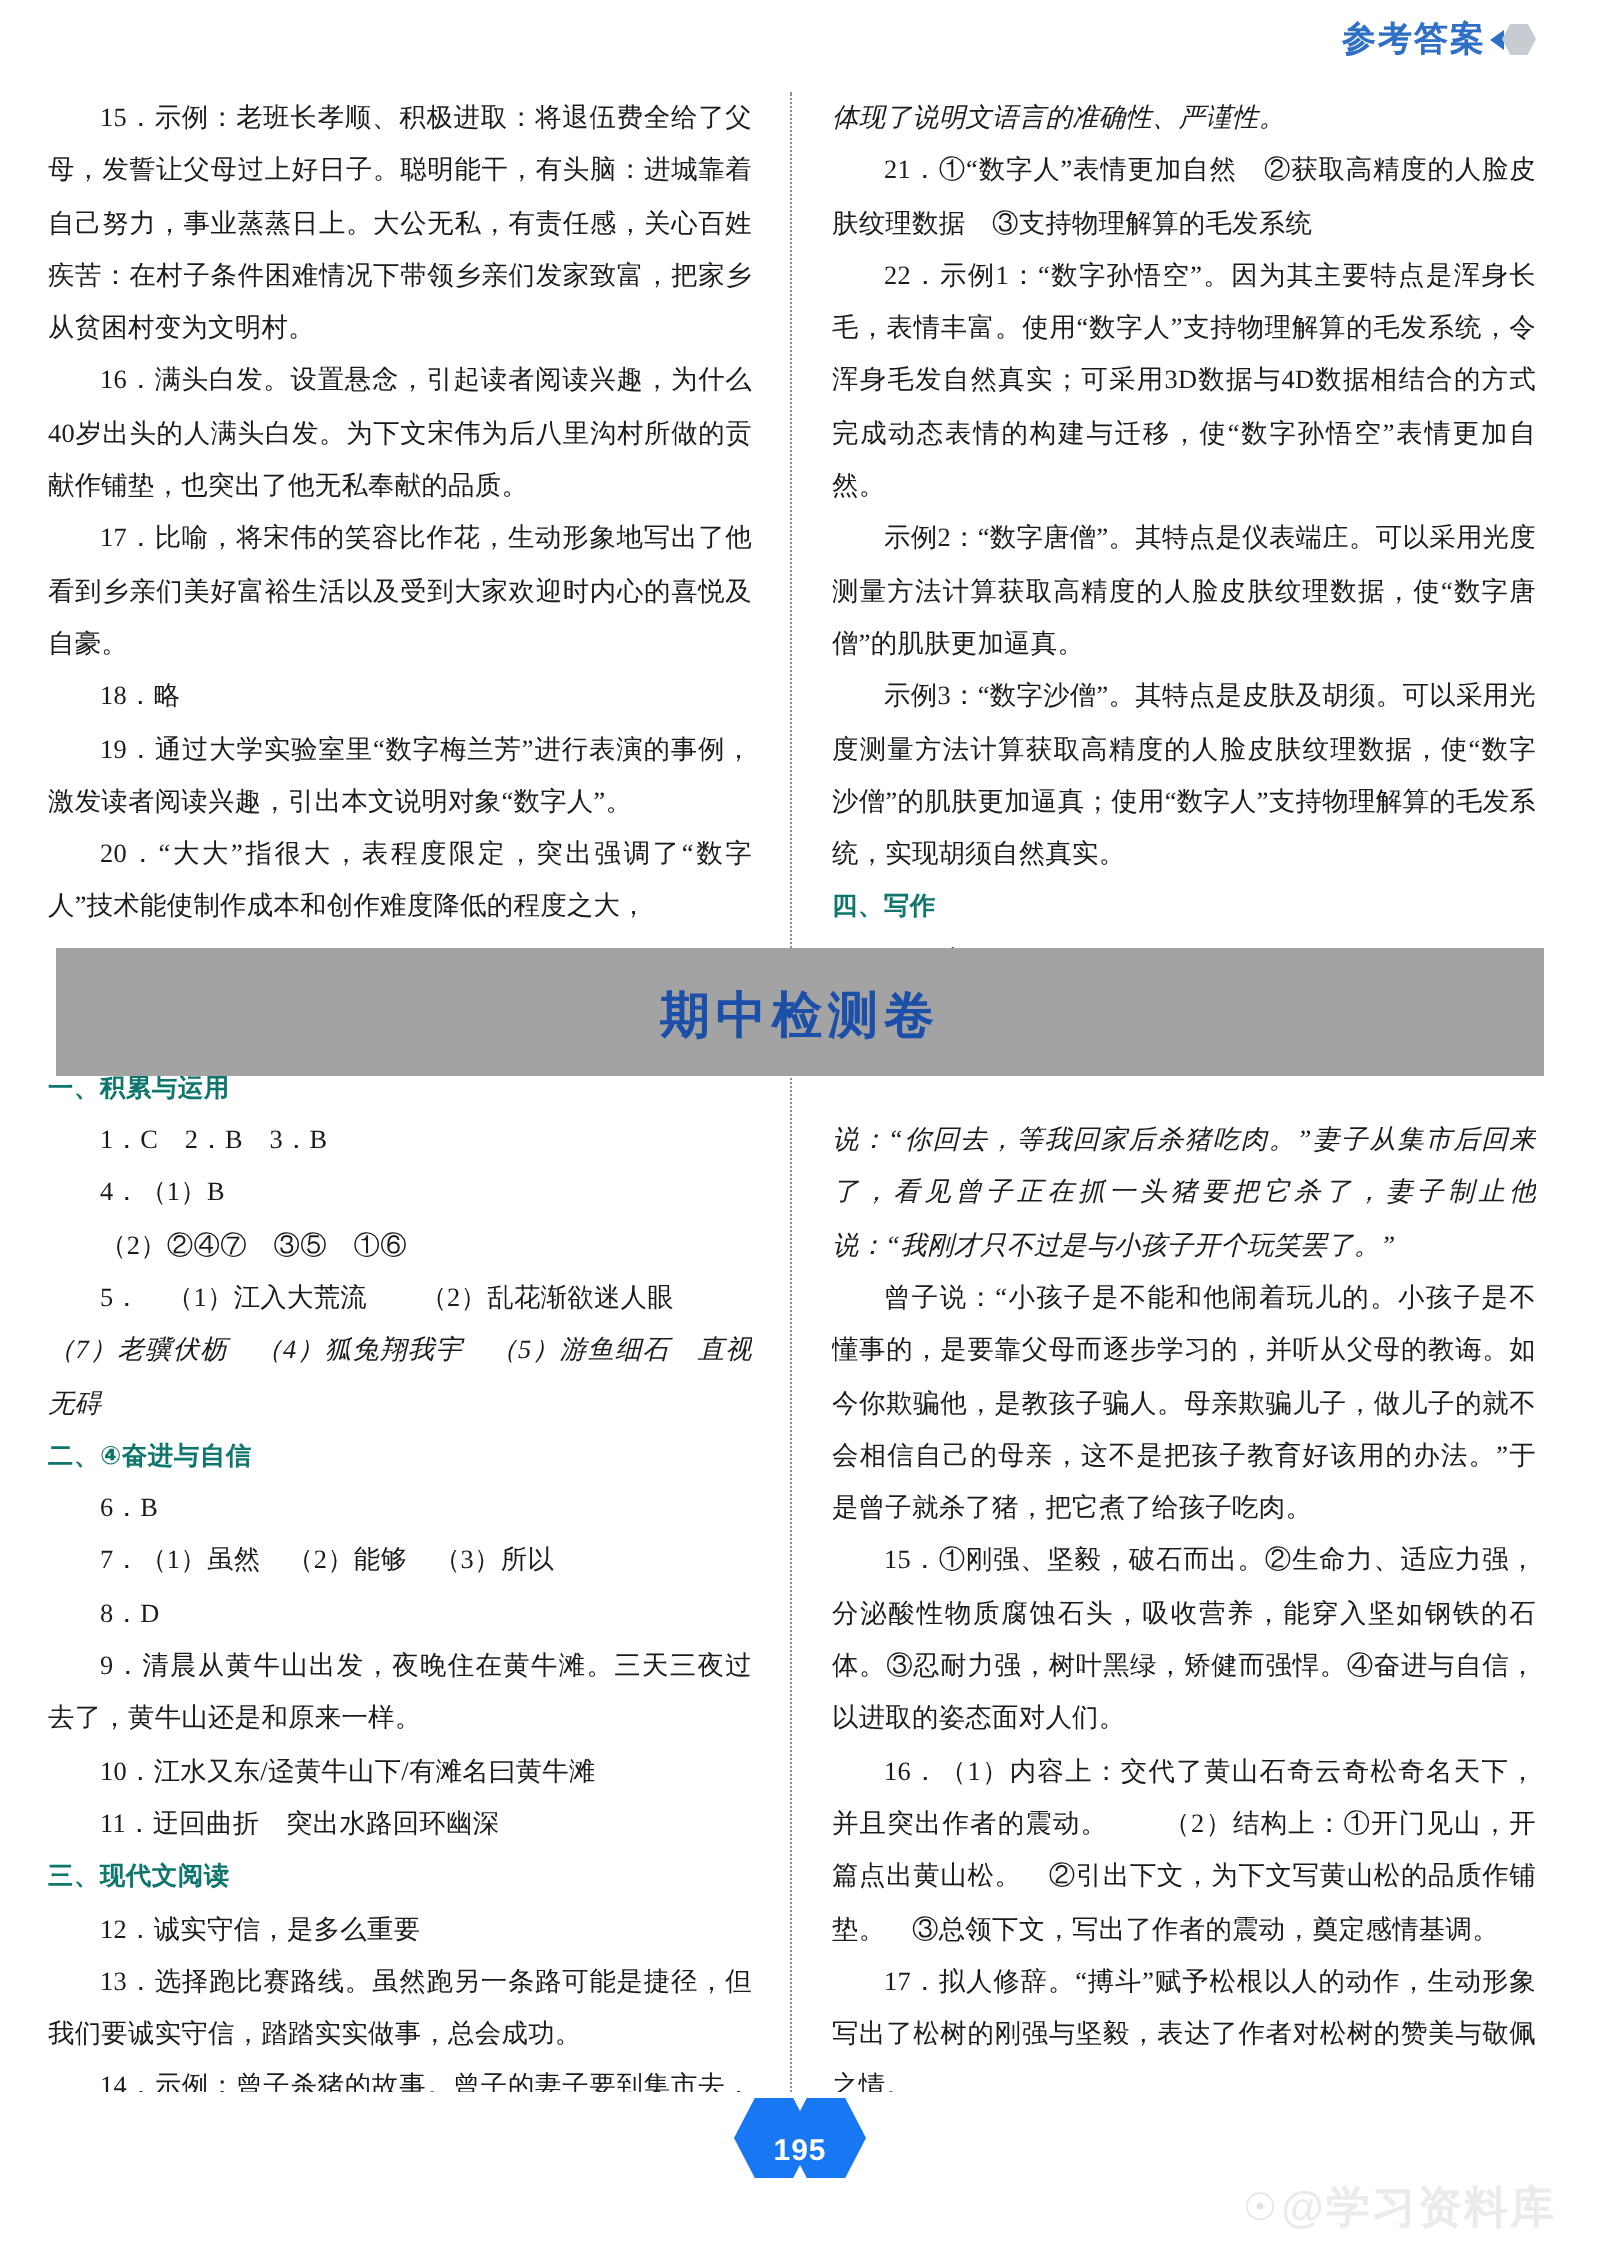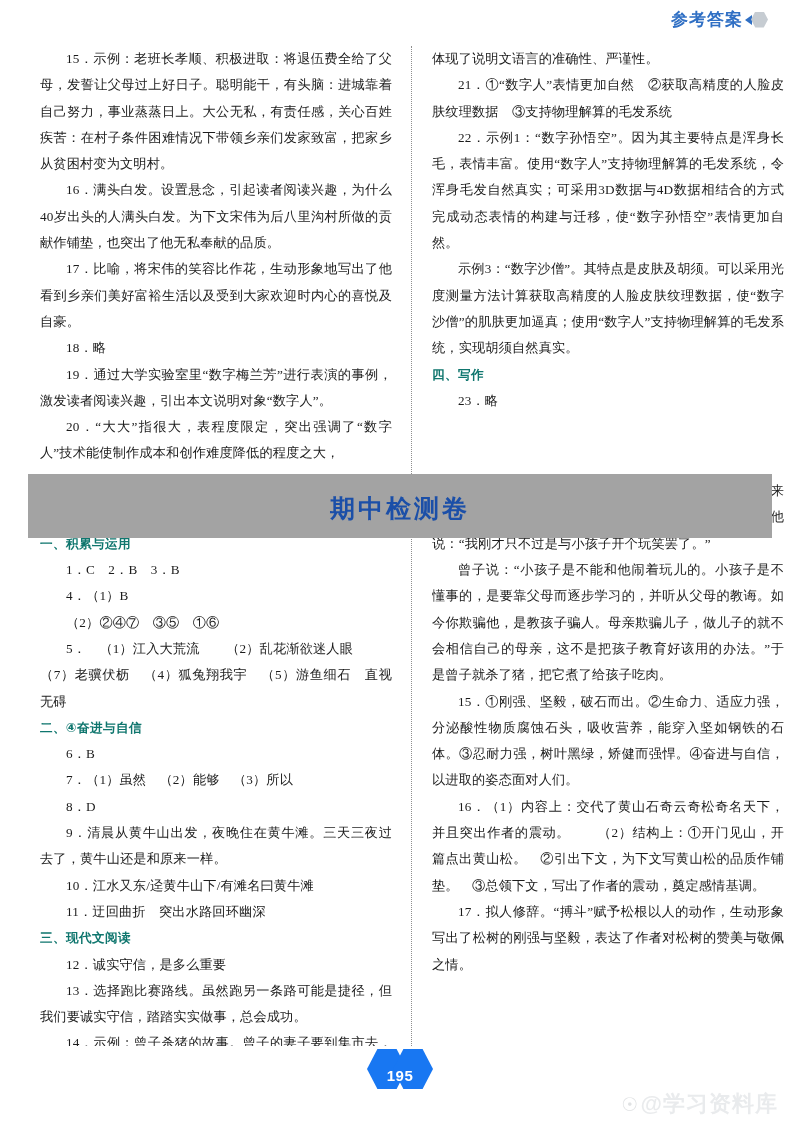--- a/index.html
+++ b/index.html
@@ -48,21 +48,21 @@
     border-top: 5px solid transparent;
     border-bottom: 5px solid transparent;
     border-right: 7px solid #2f6fc4;
     margin-right: -4px;
   }
 
   
   .cols {
     position: absolute;
     top: 46px;
-    left: 40px;
+    left: 24px;
     width: 744px;
     height: 1000px;
   }
   .col {
     position: absolute;
     top: 0;
     width: 352px;
     height: 1000px;
     overflow: hidden;
   }
@@ -81,21 +81,21 @@
   .para {
     font-size: 13.2px;
     line-height: 26.3px;
     color: #1b1b1b;
     text-align: justify;
     text-justify: inter-ideograph;
     margin: 0;
     letter-spacing: 0.15px;
   }
   .para.indent { text-indent: 26px; }
-  .para.cont   { text-indent: 0; }
+  .para.cont   { text-indent: 0; font-style: italic; }
 
   .subhead {
     font-family: "Liberation Sans", "DejaVu Sans", sans-serif;
     font-size: 12.6px;
     font-weight: bold;
     color: #0f766e;
     line-height: 26.3px;
     margin: 0;
     letter-spacing: 0.4px;
   }
@@ -221,20 +221,21 @@
         <p class="para indent">13．选择跑比赛路线。虽然跑另一条路可能是捷径，但我们要诚实守信，踏踏实实做事，总会成功。</p>
         <p class="para indent">14．示例：曾子杀猪的故事。曾子的妻子要到集市去，她的儿子边跟着她边哭，他的母亲（曾子的妻子）</p>
       </div>
     </div>
 
     <div class="col col-right">
       <div>
         <p class="para cont">体现了说明文语言的准确性、严谨性。</p>
         <p class="para indent">21．①“数字人”表情更加自然　②获取高精度的人脸皮肤纹理数据　③支持物理解算的毛发系统</p>
         <p class="para indent">22．示例1：“数字孙悟空”。因为其主要特点是浑身长毛，表情丰富。使用“数字人”支持物理解算的毛发系统，令浑身毛发自然真实；可采用3D数据与4D数据相结合的方式完成动态表情的构建与迁移，使“数字孙悟空”表情更加自然。</p>
+        <p class="para indent">示例2：“数字唐僧”。其特点是仪表端庄。可以采用光度测量方法计算获取高精度的人脸皮肤纹理数据，使“数字唐僧”的肌肤更加逼真。</p>
         <p class="para indent">示例3：“数字沙僧”。其特点是皮肤及胡须。可以采用光度测量方法计算获取高精度的人脸皮肤纹理数据，使“数字沙僧”的肌肤更加逼真；使用“数字人”支持物理解算的毛发系统，实现胡须自然真实。</p>
         <p class="subhead">四、写作</p>
         <p class="para indent">23．略</p>
       </div>
 
       <div class="title-gap"></div>
 
       <div>
         <p class="para cont">说：“你回去，等我回家后杀猪吃肉。”妻子从集市后回来了，看见曾子正在抓一头猪要把它杀了，妻子制止他说：“我刚才只不过是与小孩子开个玩笑罢了。”</p>
         <p class="para indent">曾子说：“小孩子是不能和他闹着玩儿的。小孩子是不懂事的，是要靠父母而逐步学习的，并听从父母的教诲。如今你欺骗他，是教孩子骗人。母亲欺骗儿子，做儿子的就不会相信自己的母亲，这不是把孩子教育好该用的办法。”于是曾子就杀了猪，把它煮了给孩子吃肉。</p>

